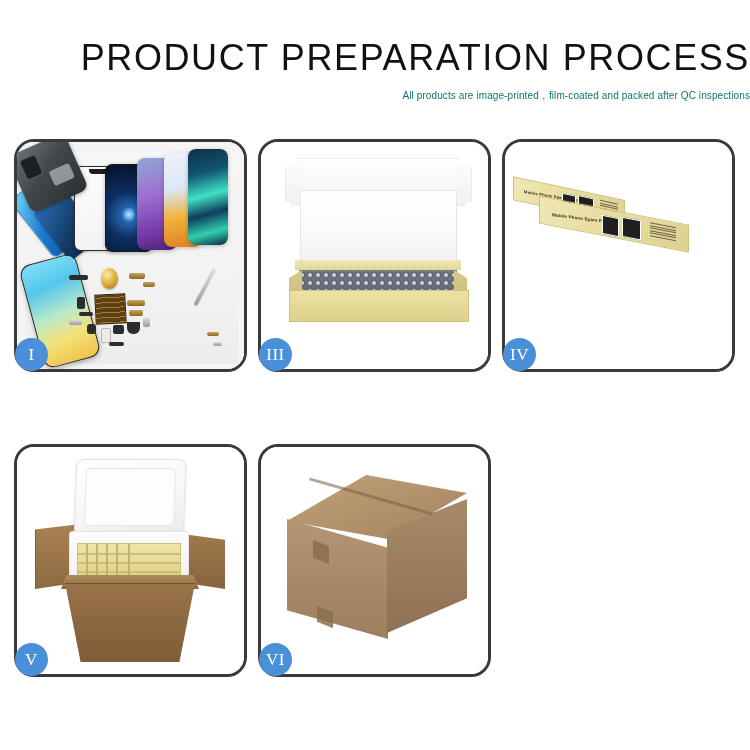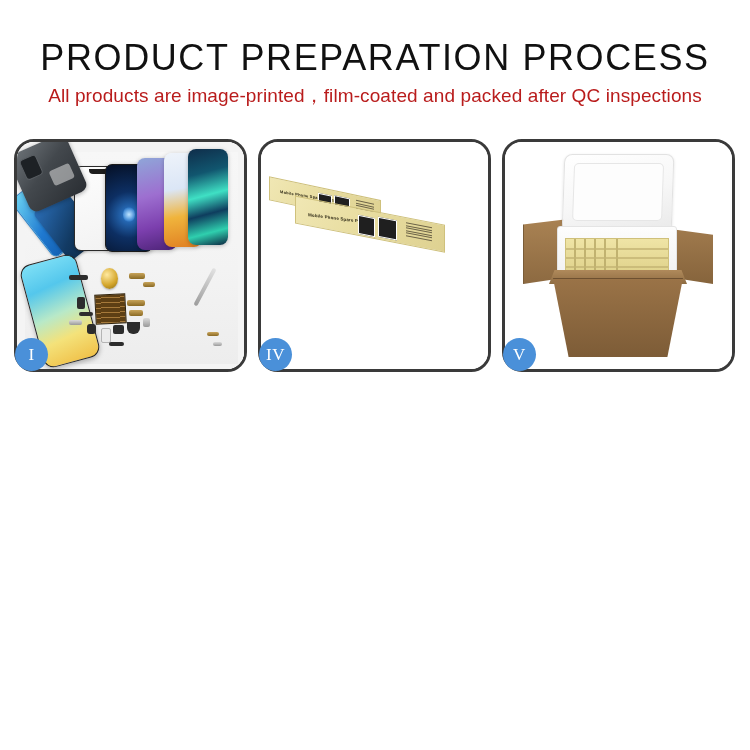--- a/index.html
+++ b/index.html
@@ -6,31 +6,31 @@
   body{
     width:750px;height:750px;
     background:#ffffff;
     font-family:"Liberation Sans","DejaVu Sans",sans-serif;
     overflow:hidden;
     position:relative;
   }
   .page{width:750px;height:750px;position:relative;}
 
   
-  .header{padding-top:38px;text-align:center;}
+  .header{padding-top:38px;text-align:right;}
   .title{
     font-size:36px;line-height:40px;font-weight:400;
     letter-spacing:1.6px;color:#111111;
     font-family:"Liberation Sans","DejaVu Sans",sans-serif;
     white-space:nowrap;
   }
   .subtitle{
     margin-top:8px;
-    font-size:19px;line-height:20px;font-weight:400;
-    letter-spacing:.1px;color:#b91c1c;
+    font-size:10px;line-height:20px;font-weight:400;
+    letter-spacing:.1px;color:#0f766e;
     white-space:nowrap;
   }
 
   
   .grid{
     position:absolute;left:14px;top:139px;
     width:722px;
     display:grid;
     grid-template-columns:repeat(3,233px);
     grid-template-rows:repeat(2,233px);
@@ -402,20 +402,36 @@
           <div class="chip" style="left:92px;top:200px;width:15px;height:4px;"></div>
           <div class="chip flex" style="left:190px;top:190px;width:12px;height:4px;"></div>
           <div class="chip silver" style="left:196px;top:200px;width:9px;height:4px;"></div>
           <div class="tweezer"></div>
         </div>
       </div>
       <div class="badge">I</div>
     </div>
 
 
+    <div class="card">
+      <div class="card-clip">
+        <div class="scene c3">
+          <div class="lidback"></div>
+          <div class="lidL"></div>
+          <div class="lidR"></div>
+          <div class="liner"></div>
+          <div class="bubble-in"></div>
+          <div class="boxtoprim"></div>
+          <div class="boxrimL"></div>
+          <div class="boxrimR"></div>
+          <div class="boxfront"></div>
+        </div>
+      </div>
+      <div class="badge">III</div>
+    </div>
 
     <div class="card">
       <div class="card-clip">
         <div class="scene c4">
           <div class="stack">
 
             <div class="bx" style="left:2px;top:26px;width:110px;height:22px;transform:skewY(12deg);">
               <div class="top">
                 <div class="lbl" style="left:10px;top:8px;transform:rotate(-3deg);font-size:4px;">Mobile Phone Spare Parts</div>
                 <div class="swatch" style="left:48px;top:5px;width:12px;height:14px;"></div>
@@ -479,15 +495,28 @@
               <b style="top:18px;"></b>
               <b style="top:27px;"></b>
           </div>
           <div class="cartonRim"></div>
           <div class="cartonBody"></div>
         </div>
       </div>
       <div class="badge">V</div>
     </div>
 
+    <div class="card">
+      <div class="card-clip">
+        <div class="scene c6">
+          <div class="topface"></div>
+          <div class="leftface"></div>
+          <div class="rightface"></div>
+          <div class="seam" style="left:46px;top:48px;width:128px;height:3px;transform:rotate(16deg);"></div>
+          <div class="tapeP" style="left:52px;top:96px;width:16px;height:18px;transform:skewY(22deg);"></div>
+          <div class="tapeP" style="left:56px;top:162px;width:16px;height:16px;transform:skewY(22deg);"></div>
+        </div>
+      </div>
+      <div class="badge">VI</div>
+    </div>
 
   </div>
 </div>
 
 </body></html>

